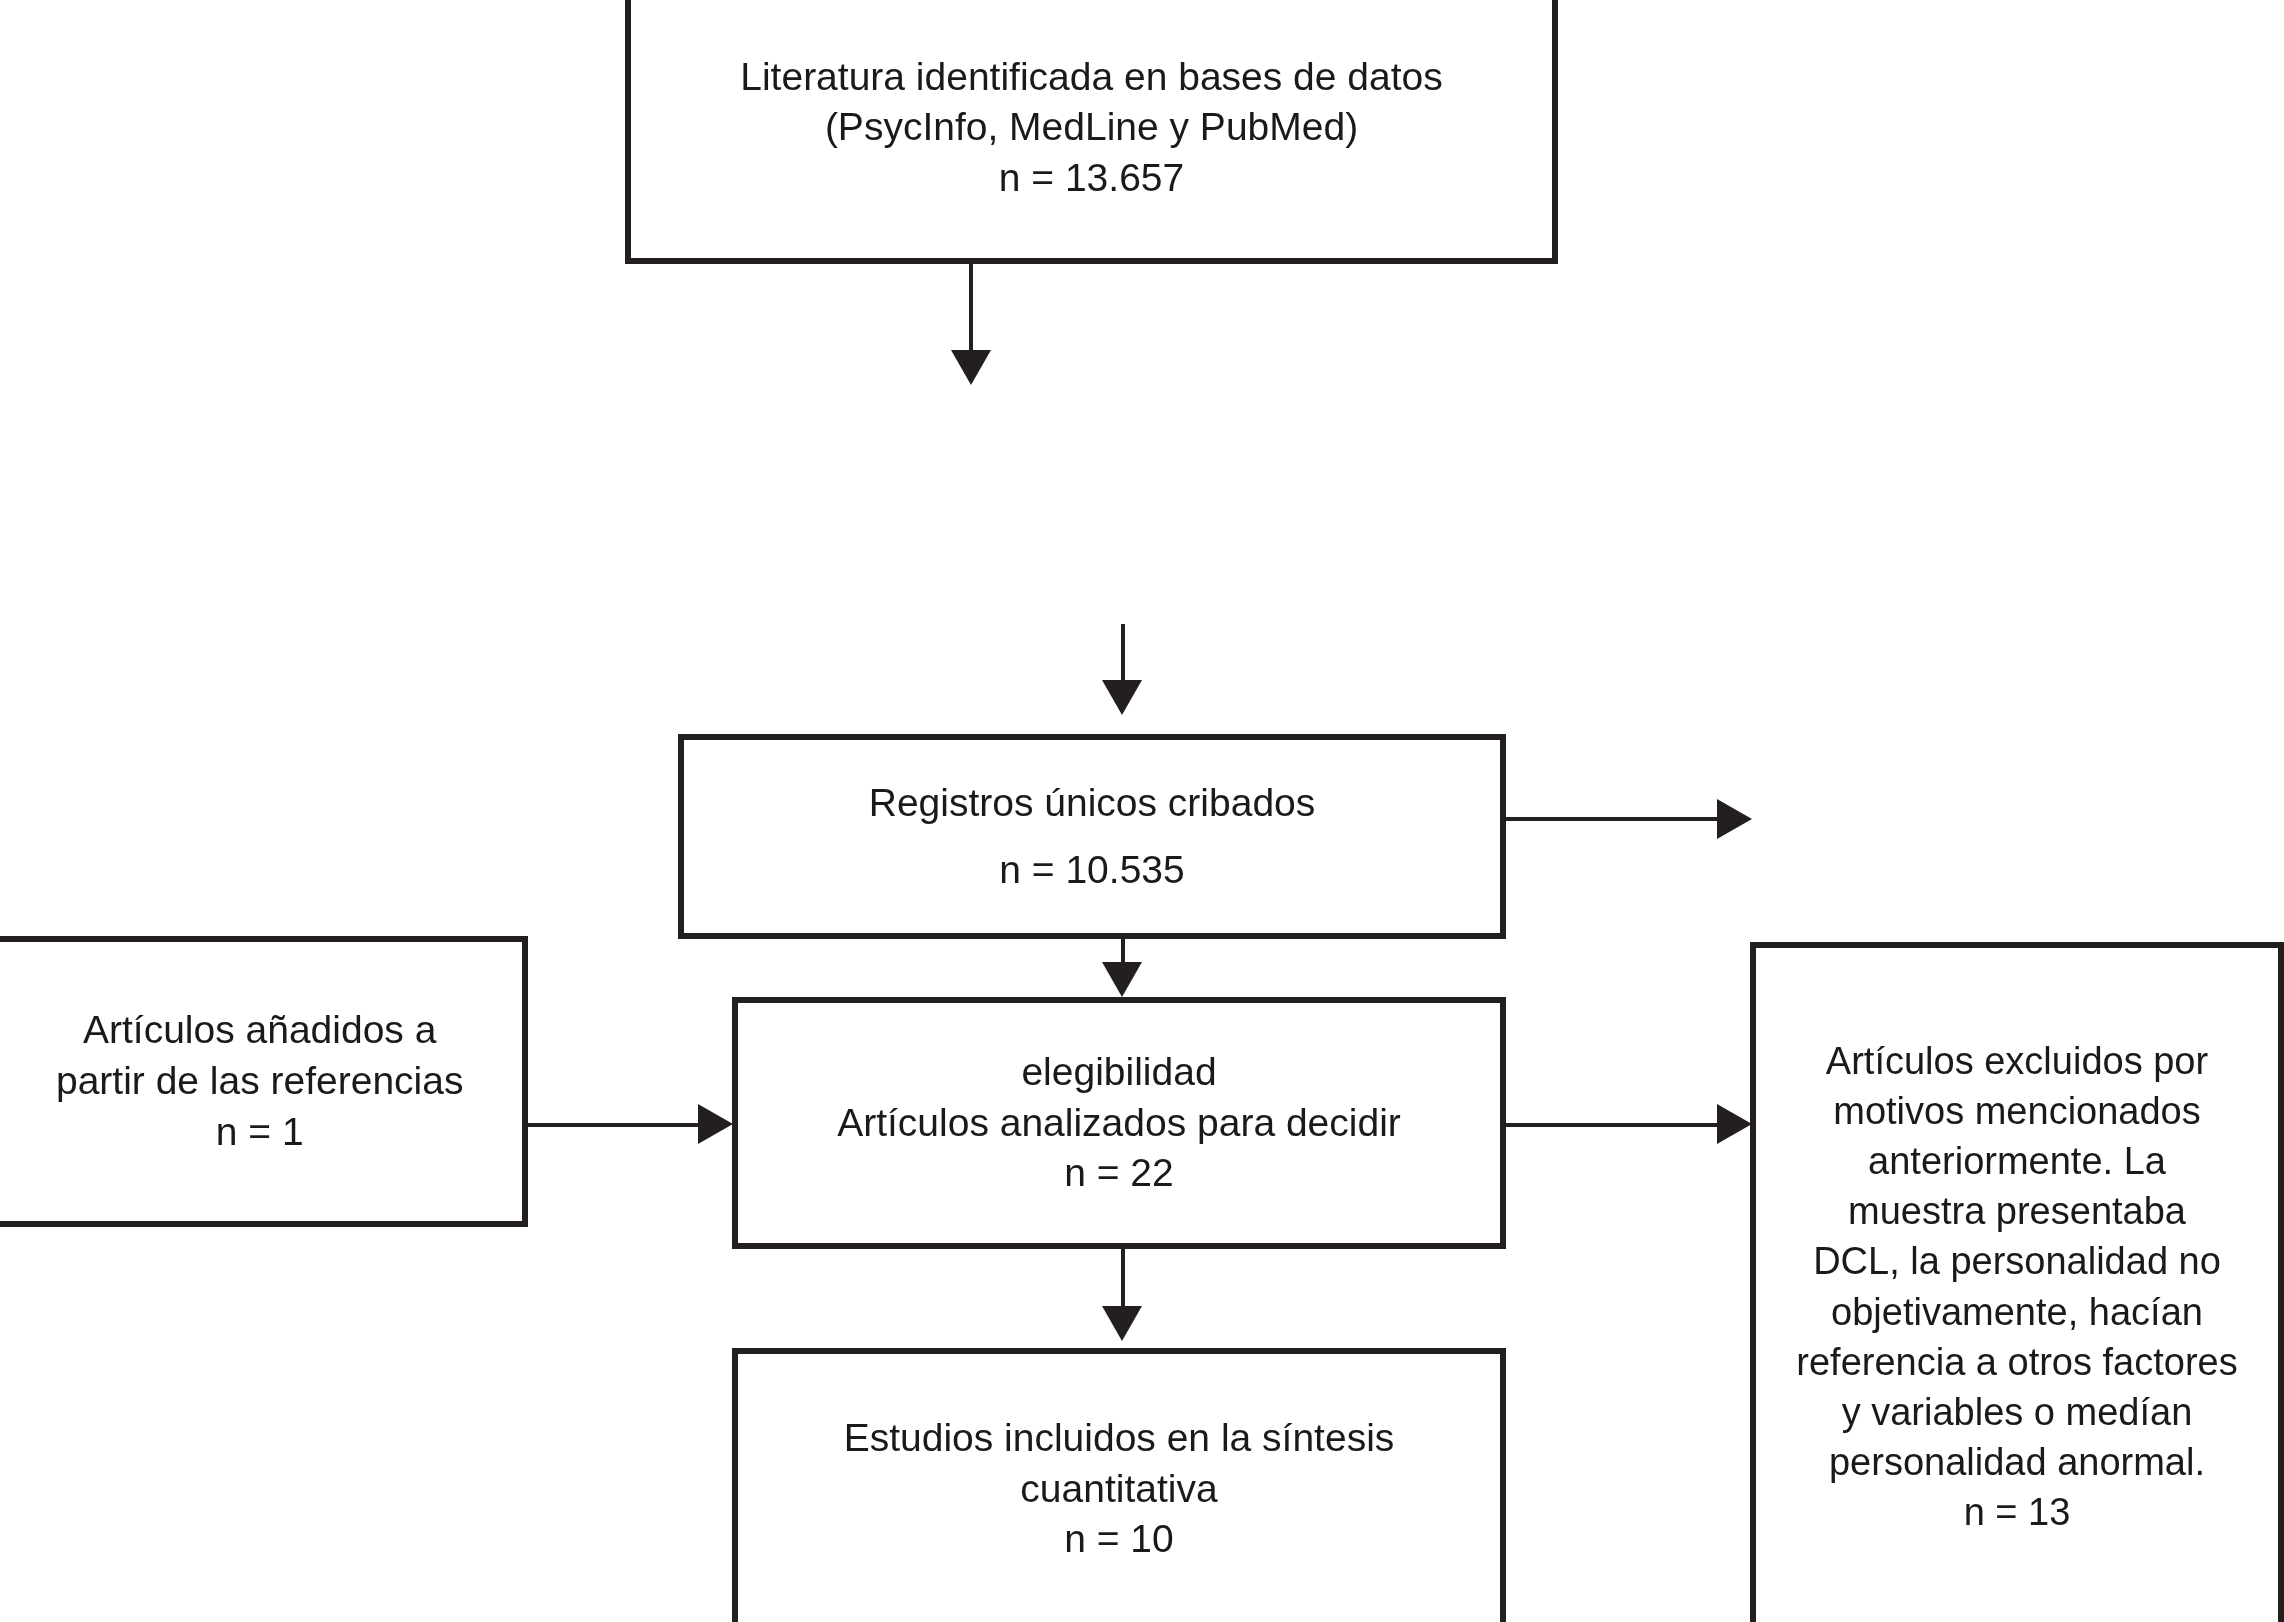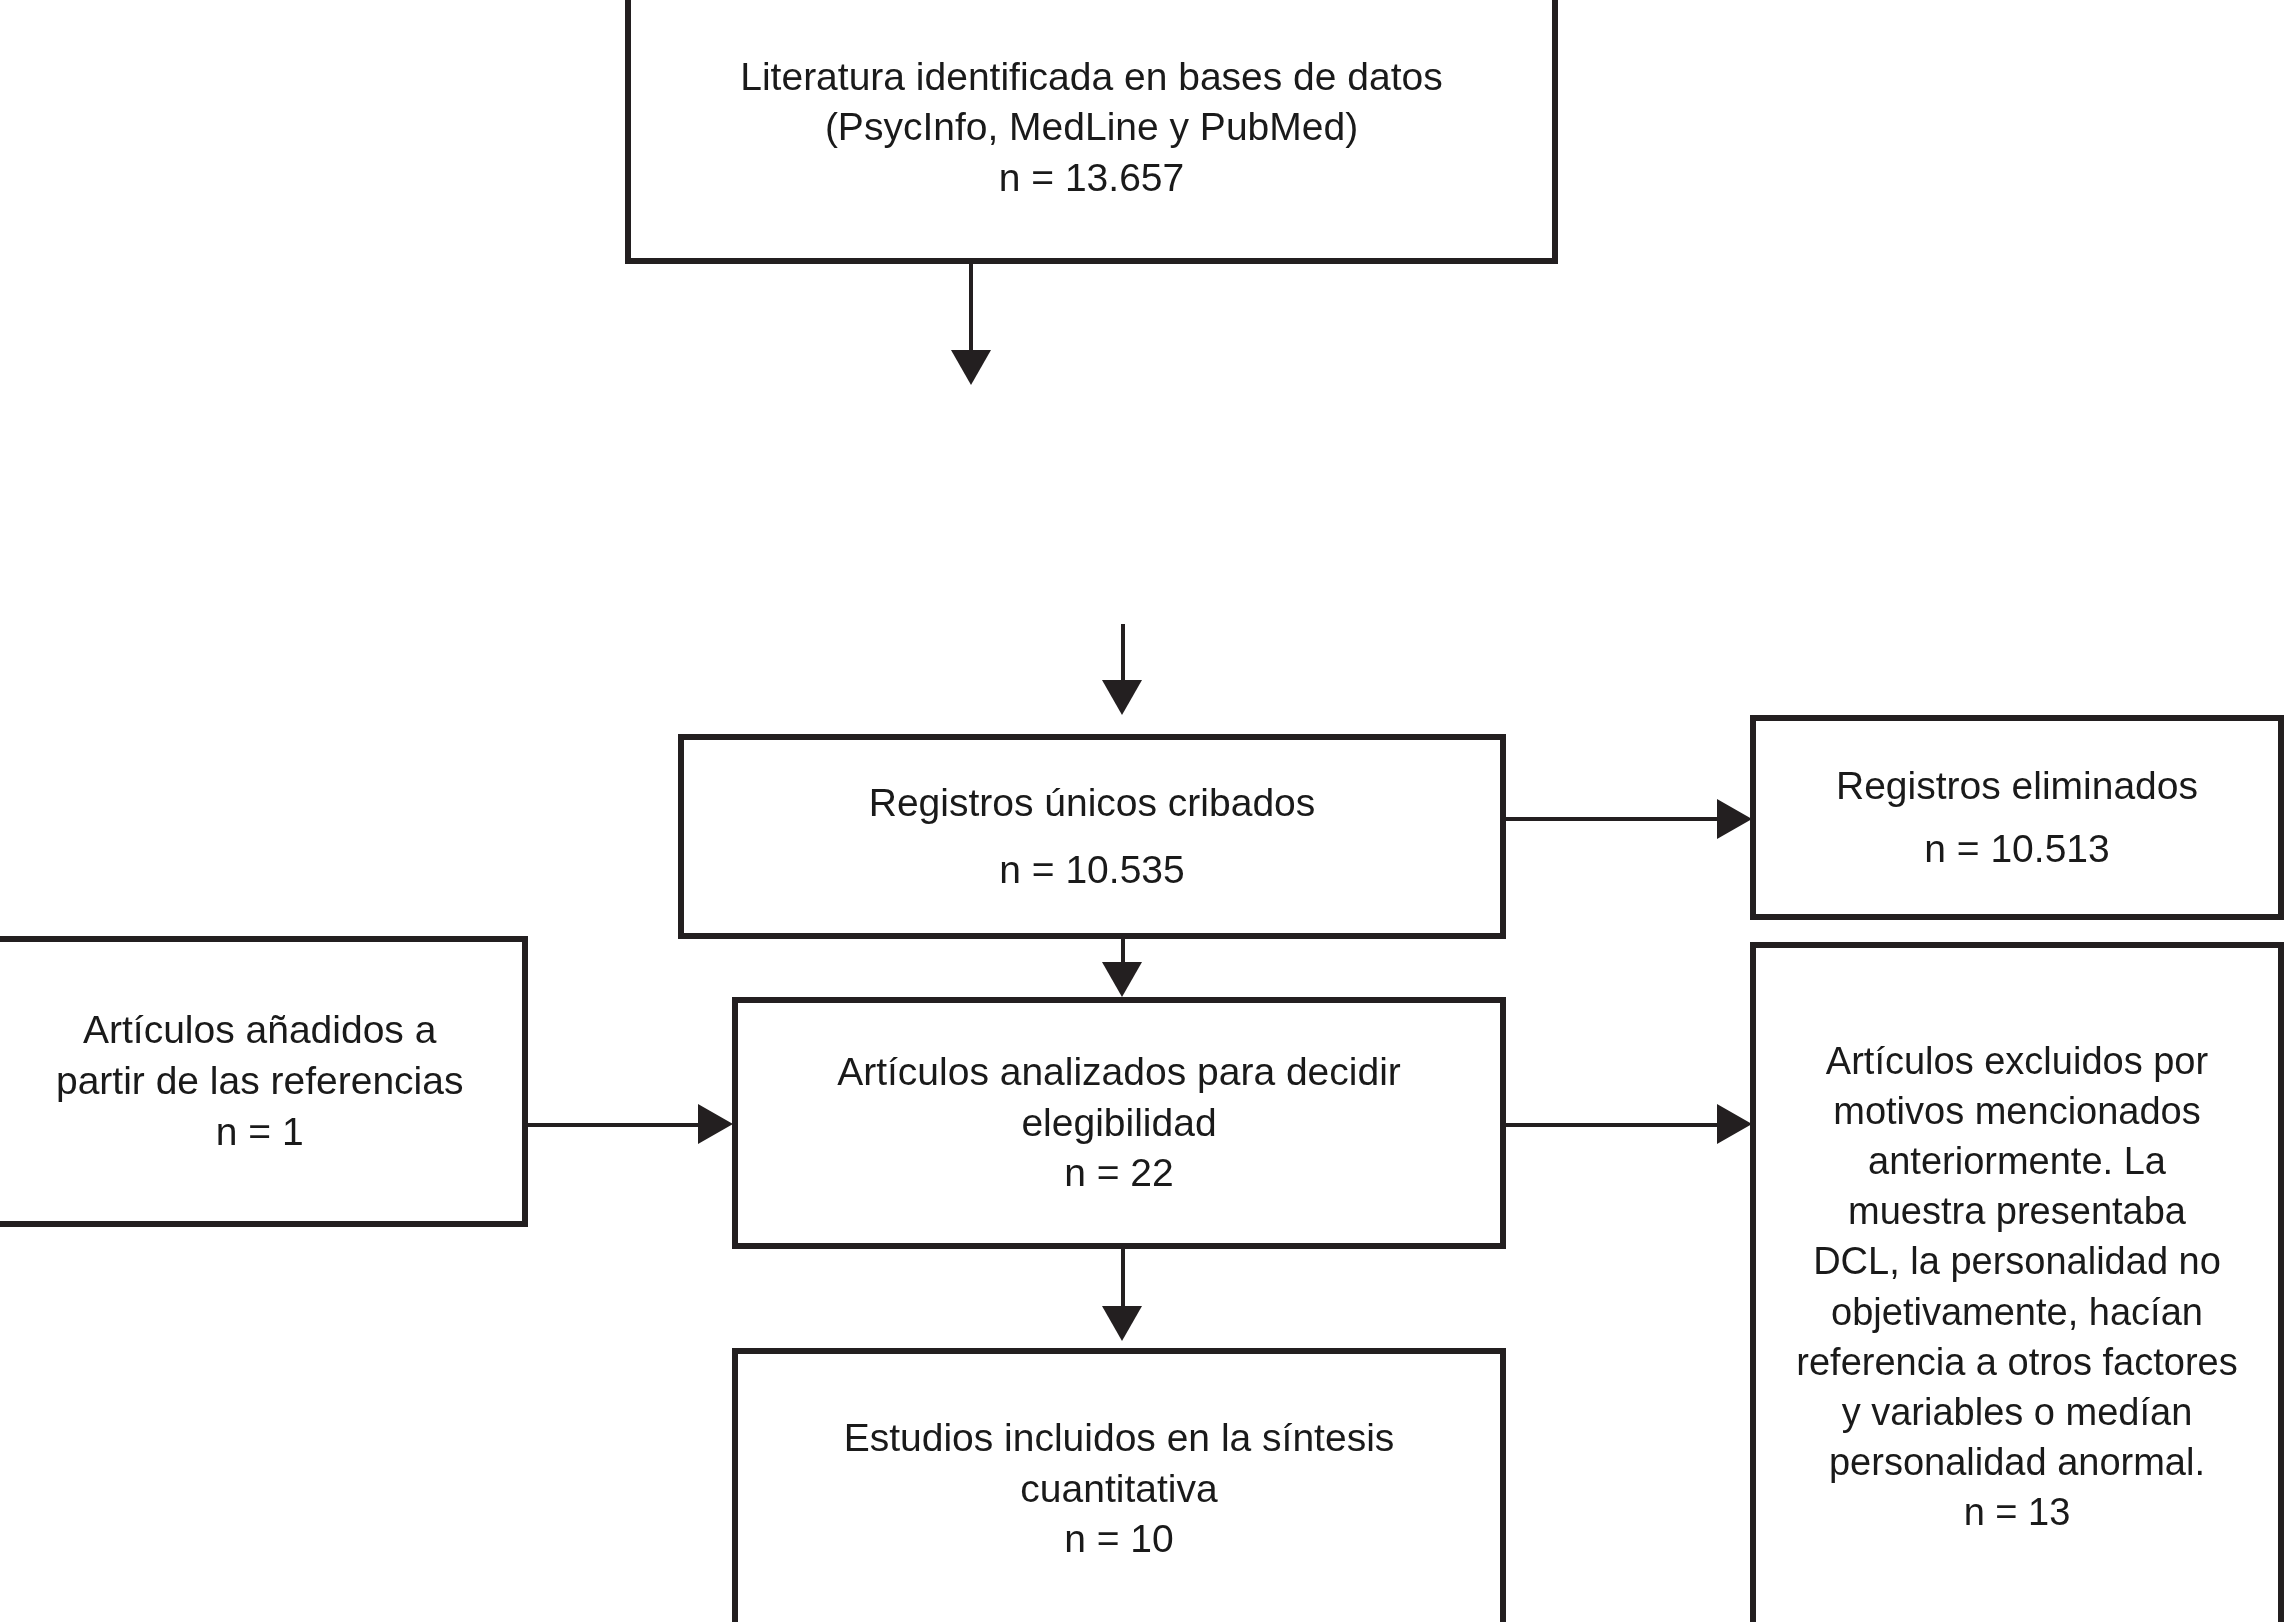--- a/index.html
+++ b/index.html
@@ -129,39 +129,33 @@
   </div>
 
 
   <div class="node" id="node-screened">
     <div class="inner">
       <span class="line">Registros únicos cribados</span>
       <span class="line" style="margin-top:16px;">n = 10.535</span>
     </div>
   </div>
 
-  <div class="node" id="node-records-excl">
-    <div class="inner">
-      <span class="line">Registros eliminados</span>
-      <span class="line" style="margin-top:12.3px;">n = 10.513</span>
-    </div>
-  </div>
 
   <div class="node" id="node-added-refs">
     <div class="inner">
       <span class="line">Artículos añadidos a</span>
       <span class="line">partir de las referencias</span>
       <span class="line">n = 1</span>
     </div>
   </div>
 
   <div class="node" id="node-eligibility">
     <div class="inner">
+      <span class="line">elegibilidad</span>
       <span class="line">Artículos analizados para decidir</span>
-      <span class="line">elegibilidad</span>
       <span class="line">n = 22</span>
     </div>
   </div>
 
   <div class="node" id="node-excluded">
     <div class="inner">
       <span class="line">Artículos excluidos por</span>
       <span class="line">motivos mencionados</span>
       <span class="line">anteriormente. La</span>
       <span class="line">muestra presentaba</span>

